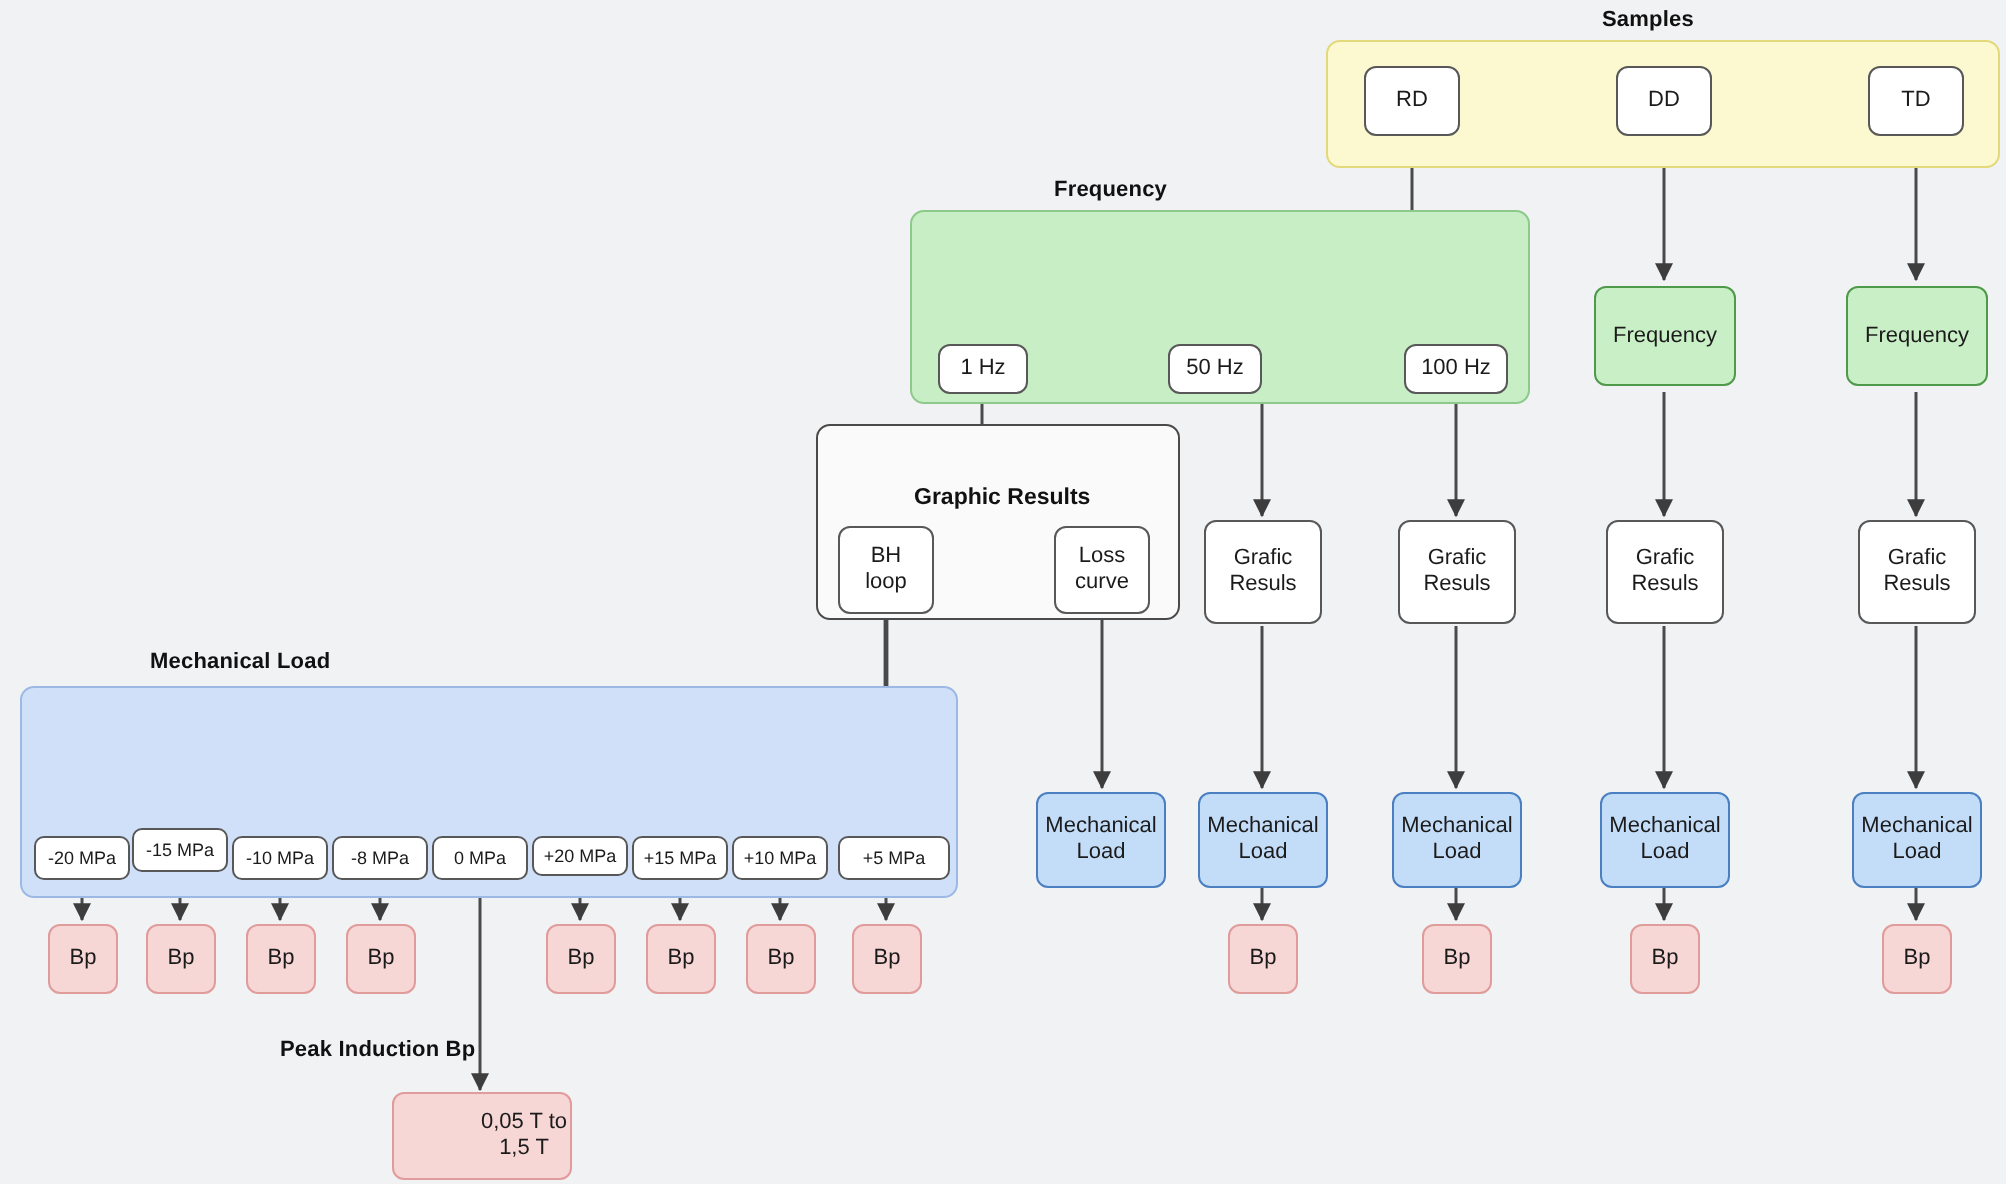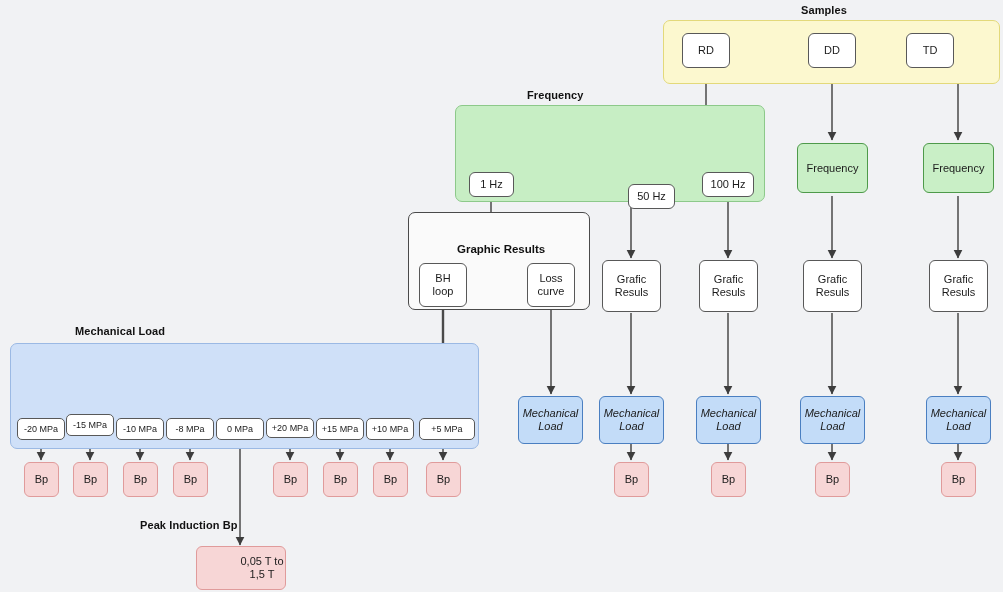--- a/index.html
+++ b/index.html
@@ -81,21 +81,20 @@
     background:#ffffff;
     border:1.3px solid #585858;
   }
   .node.green{
     background:#c9efc6;
     border:1.3px solid #4e9a4a;
   }
   .node.blue{
     background:#c3dcf8;
     border:1.3px solid #4a7fc1;
-    font-style:italic;
   }
   .node.pink{
     background:#f7d6d6;
     border:1.3px solid #e09b9b;
   }
   .node.small{
     font-size:9px;
     border-radius:5px;
   }
 </style>
@@ -170,27 +169,27 @@
 
       <path d="M240,440 L240,545" marker-end="url(#arrow)"></path>
     </g>
   </svg>
 
   <div class="group samples" style="left:663px; top:20px; width:337px; height:64px;"></div>
   <div class="group-title" style="left:801px; top:4px;">Samples</div>
 
   <div class="node white" style="left:682px; top:33px; width:48px; height:35px;">RD</div>
   <div class="node white" style="left:808px; top:33px; width:48px; height:35px;">DD</div>
-  <div class="node white" style="left:906px; top:33px; width:48px; height:35px;">TD</div>
+  <div class="node white" style="left:934px; top:33px; width:48px; height:35px;">TD</div>
 
   <div class="group frequency" style="left:455px; top:105px; width:310px; height:97px;"></div>
   <div class="group-title" style="left:527px; top:89px;">Frequency</div>
 
   <div class="node white" style="left:469px; top:172px; width:45px; height:25px;">1 Hz</div>
-  <div class="node white" style="left:628px; top:172px; width:47px; height:25px;margin-top:12px;">50 Hz</div>
+  <div class="node white" style="left:584px; top:172px; width:47px; height:25px;">50 Hz</div>
   <div class="node white" style="left:702px; top:172px; width:52px; height:25px;">100 Hz</div>
 
   <div class="node green" style="left:797px; top:143px; width:71px; height:50px;">Frequency</div>
   <div class="node green" style="left:923px; top:143px; width:71px; height:50px;">Frequency</div>
 
   <div class="group graphic" style="left:408px; top:212px; width:182px; height:98px;"></div>
   <div class="inner-title" style="left:457px; top:243px;">Graphic  Results</div>
 
   <div class="node white" style="left:419px; top:263px; width:48px; height:44px;">BH
 loop</div>

